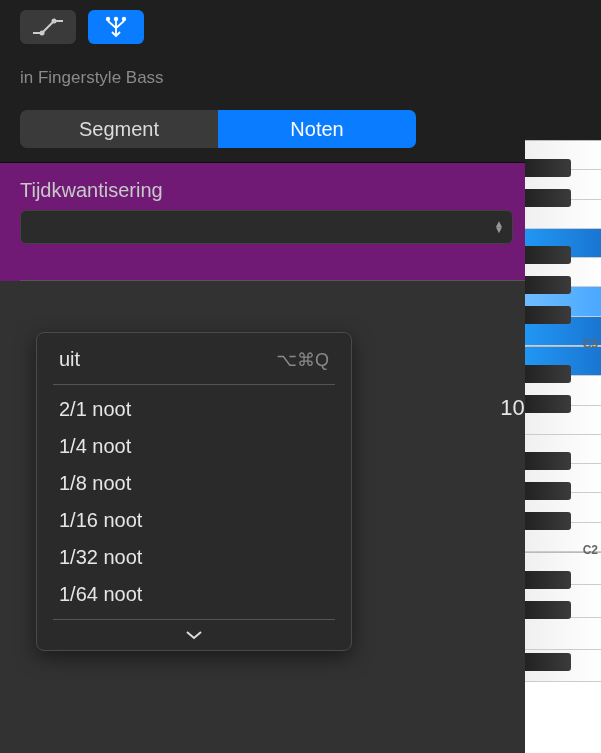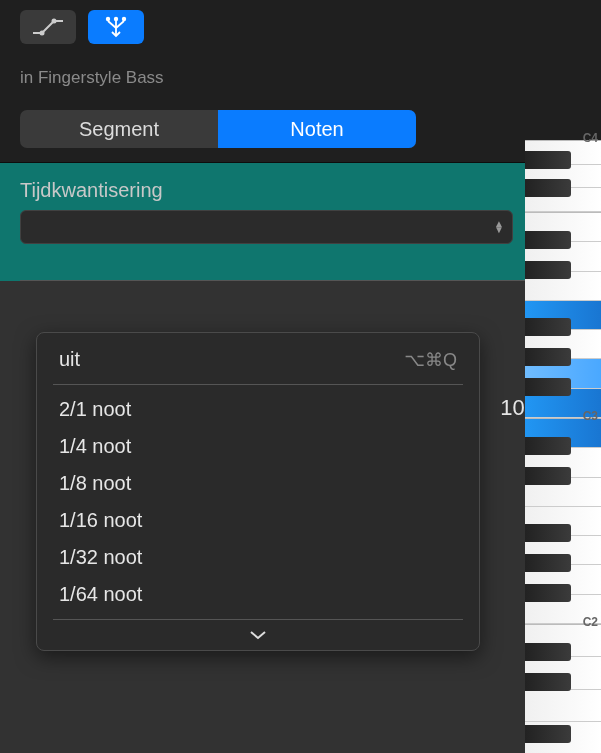--- a/index.html
+++ b/index.html
@@ -55,21 +55,21 @@
       display: flex;
       align-items: center;
       justify-content: center;
       font-size: 20px;
       font-weight: 500;
       cursor: pointer;
       color: #dcdcdc;
     }
     .seg.active { background: #0a7cff; color: #fff; text-align: center; }
     
-    .body-area { background: #0f766e; padding: 16px 20px 0 20px; }
+    .body-area { background: #701a75; padding: 16px 20px 0 20px; }
     .section-label { font-size: 20px; color: #c8c8c8; margin-bottom: 8px; }
     .quant-row { display: flex; gap: 12px; align-items: center; }
     .popup-btn {
       flex: 1;
       height: 34px;
       background: #2b2b2b;
       border: 1px solid #414141;
       border-radius: 6px;
       display: flex;
       align-items: center;
@@ -108,21 +108,21 @@
       top: 395px;
       font-size: 22px;
       color: #e6e6e6;
     }
     
     
     .menu {
       position: absolute;
       left: 36px;
       top: 332px;
-      width: 444px;
+      width: 316px;
       background: #2a2a2a;
       border: 1px solid #4a4a4a;
       border-radius: 8px;
       box-shadow: 0 6px 20px rgba(0,0,0,0.5);
       padding: 8px 0 0 0;
       z-index: 10;
     }
     .menu-sep {
       height: 1px;
       background: #555;
@@ -259,32 +259,20 @@
   <div class="menu-sep"></div>
   <div class="menu-bottom">
     <svg width="18" height="10" viewBox="0 0 18 10">
       <path d="M2 2 L9 8 L16 2" stroke="#ddd" stroke-width="2" fill="none"></path>
     </svg>
   </div>
 </div>
 
 <div class="piano">
 
-  <div class="octave" style="height:72px">
-    <div class="oct-label">C4</div>
-    <div class="white-keys">
-      <div class="wkey"></div>
-      <div class="wkey"></div>
-      <div class="wkey"></div>
-    </div>
-    <div class="blackkeys">
-      <div class="bkey" style="top:10px"></div>
-      <div class="bkey" style="top:38px"></div>
-    </div>
-  </div>
 
   <div class="octave">
     <div class="oct-label" style="top:196px">C3</div>
     <div class="white-keys">
       <div class="wkey"></div>
       <div class="wkey"></div>
       <div class="wkey"></div>
       <div class="wkey blue-on"></div>
       <div class="wkey"></div>
       <div class="wkey blue-sel"></div>

